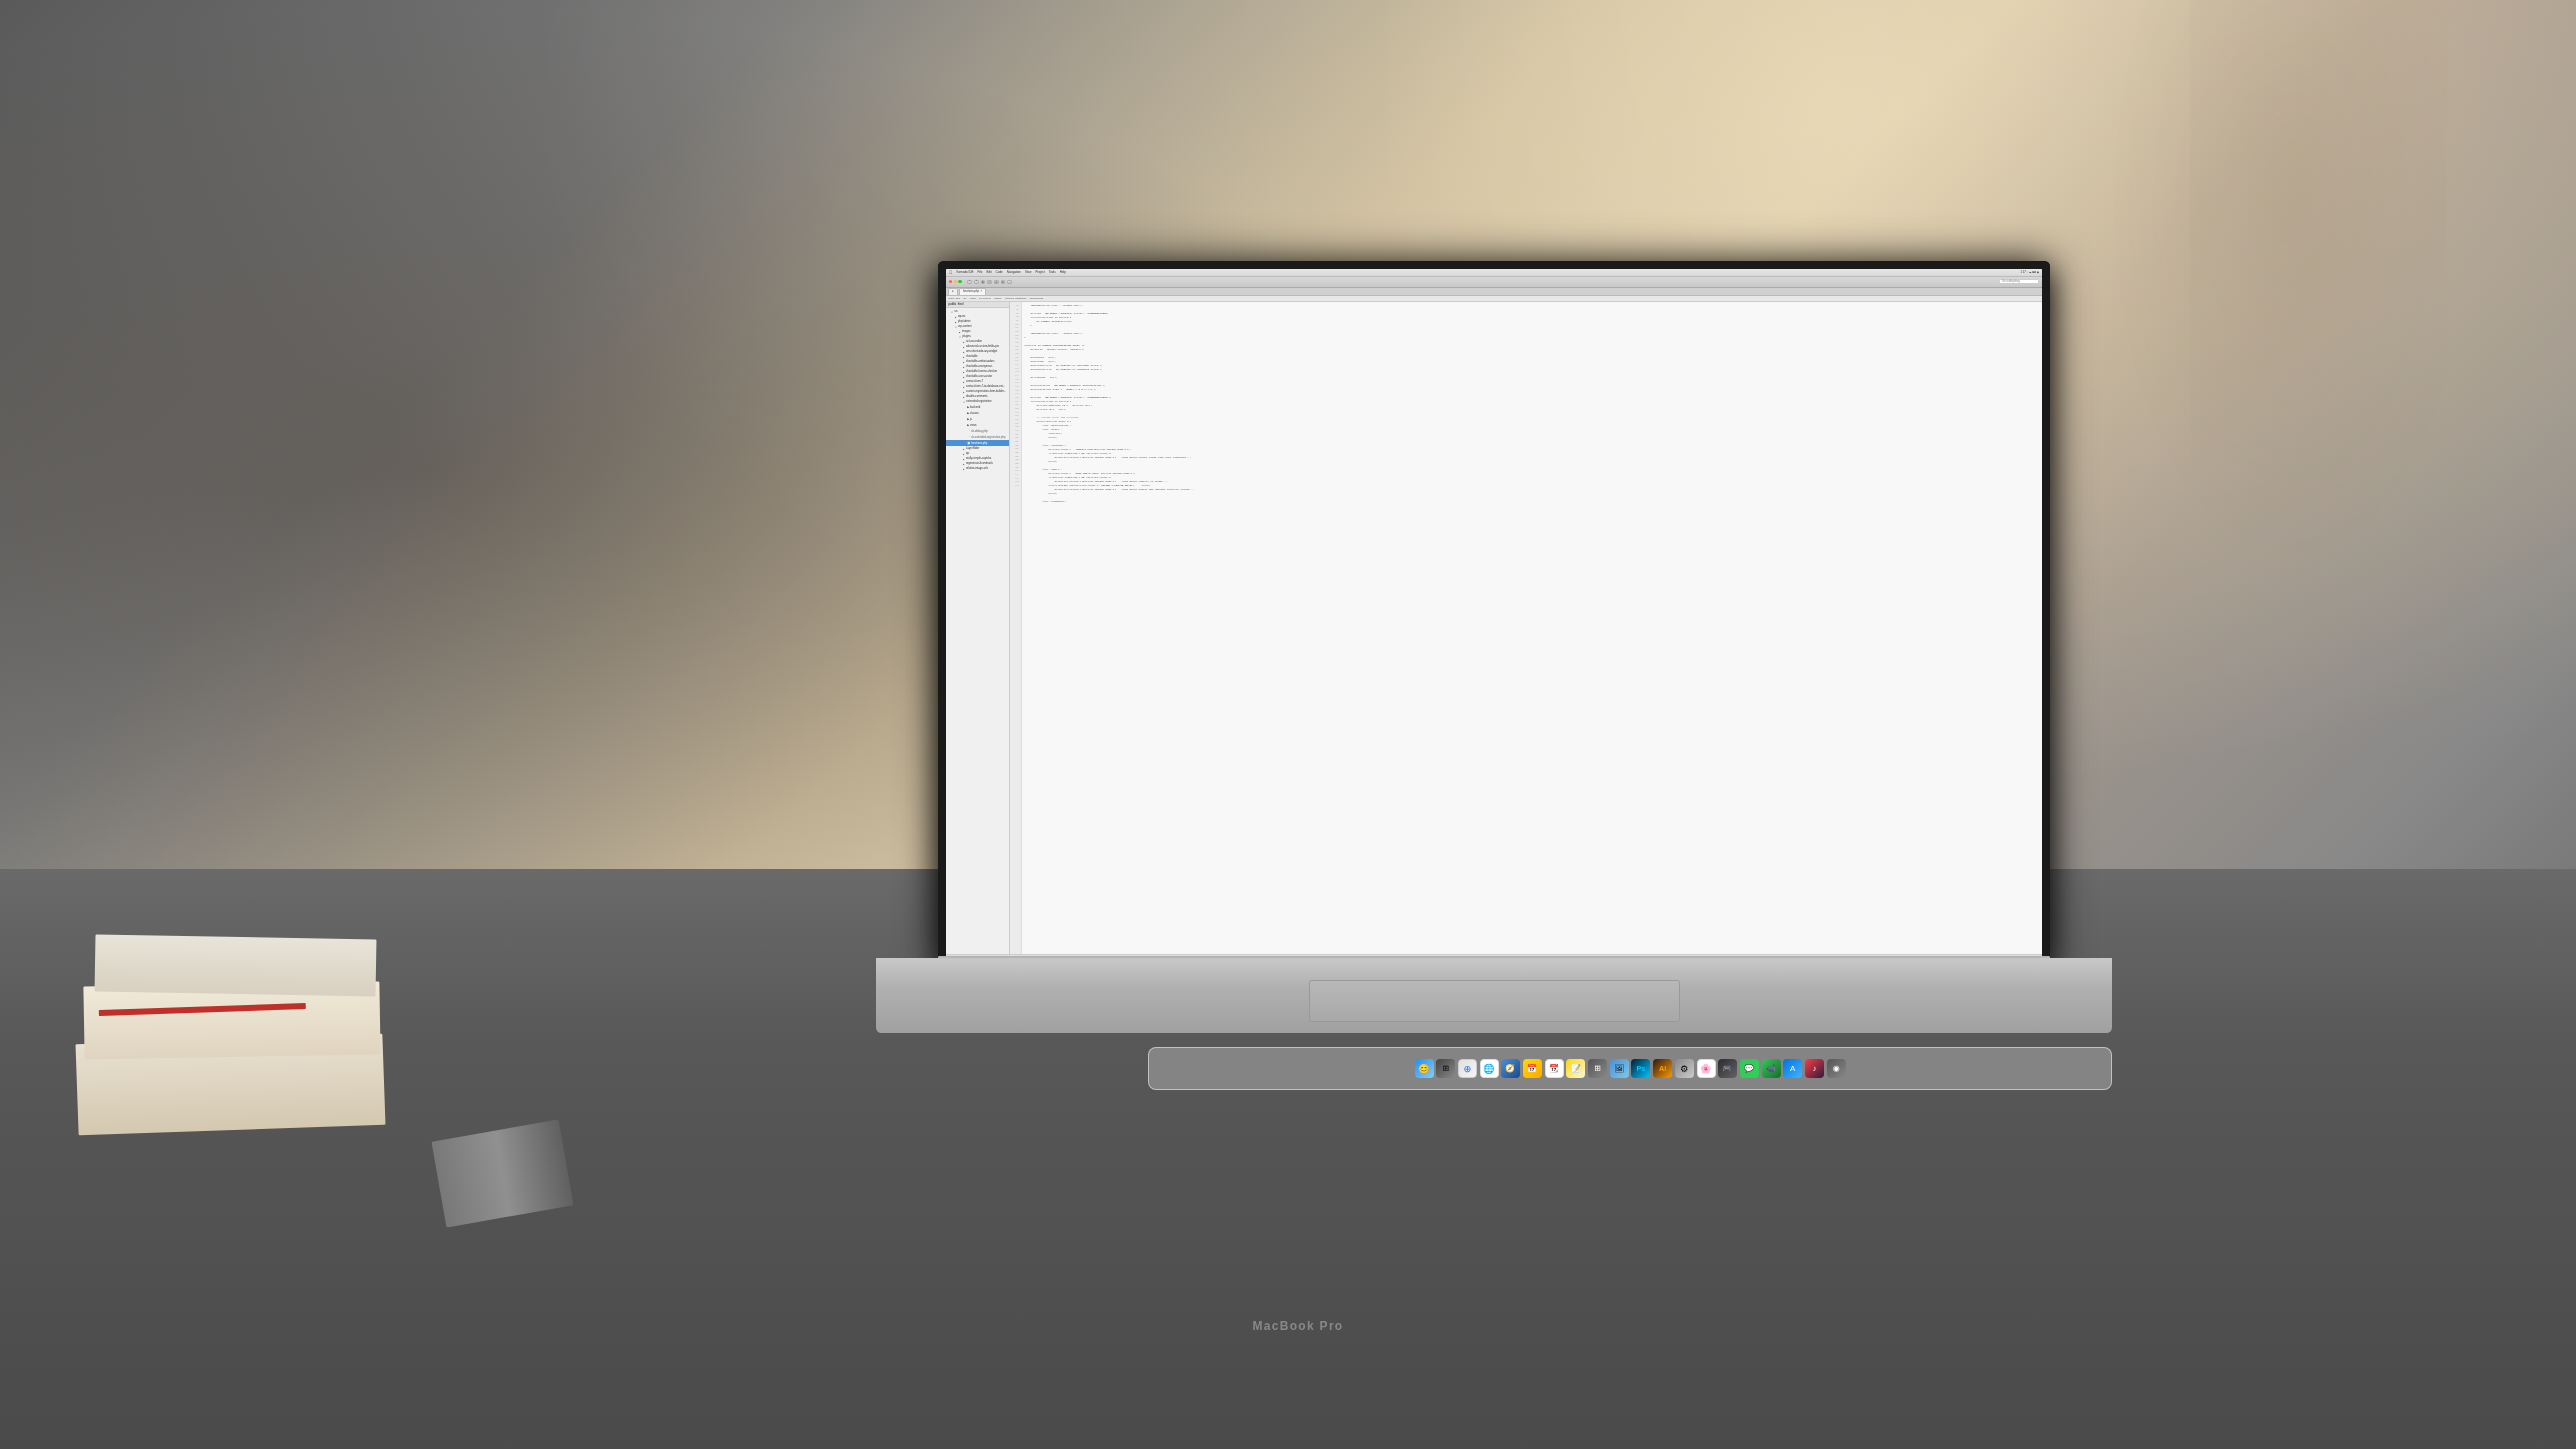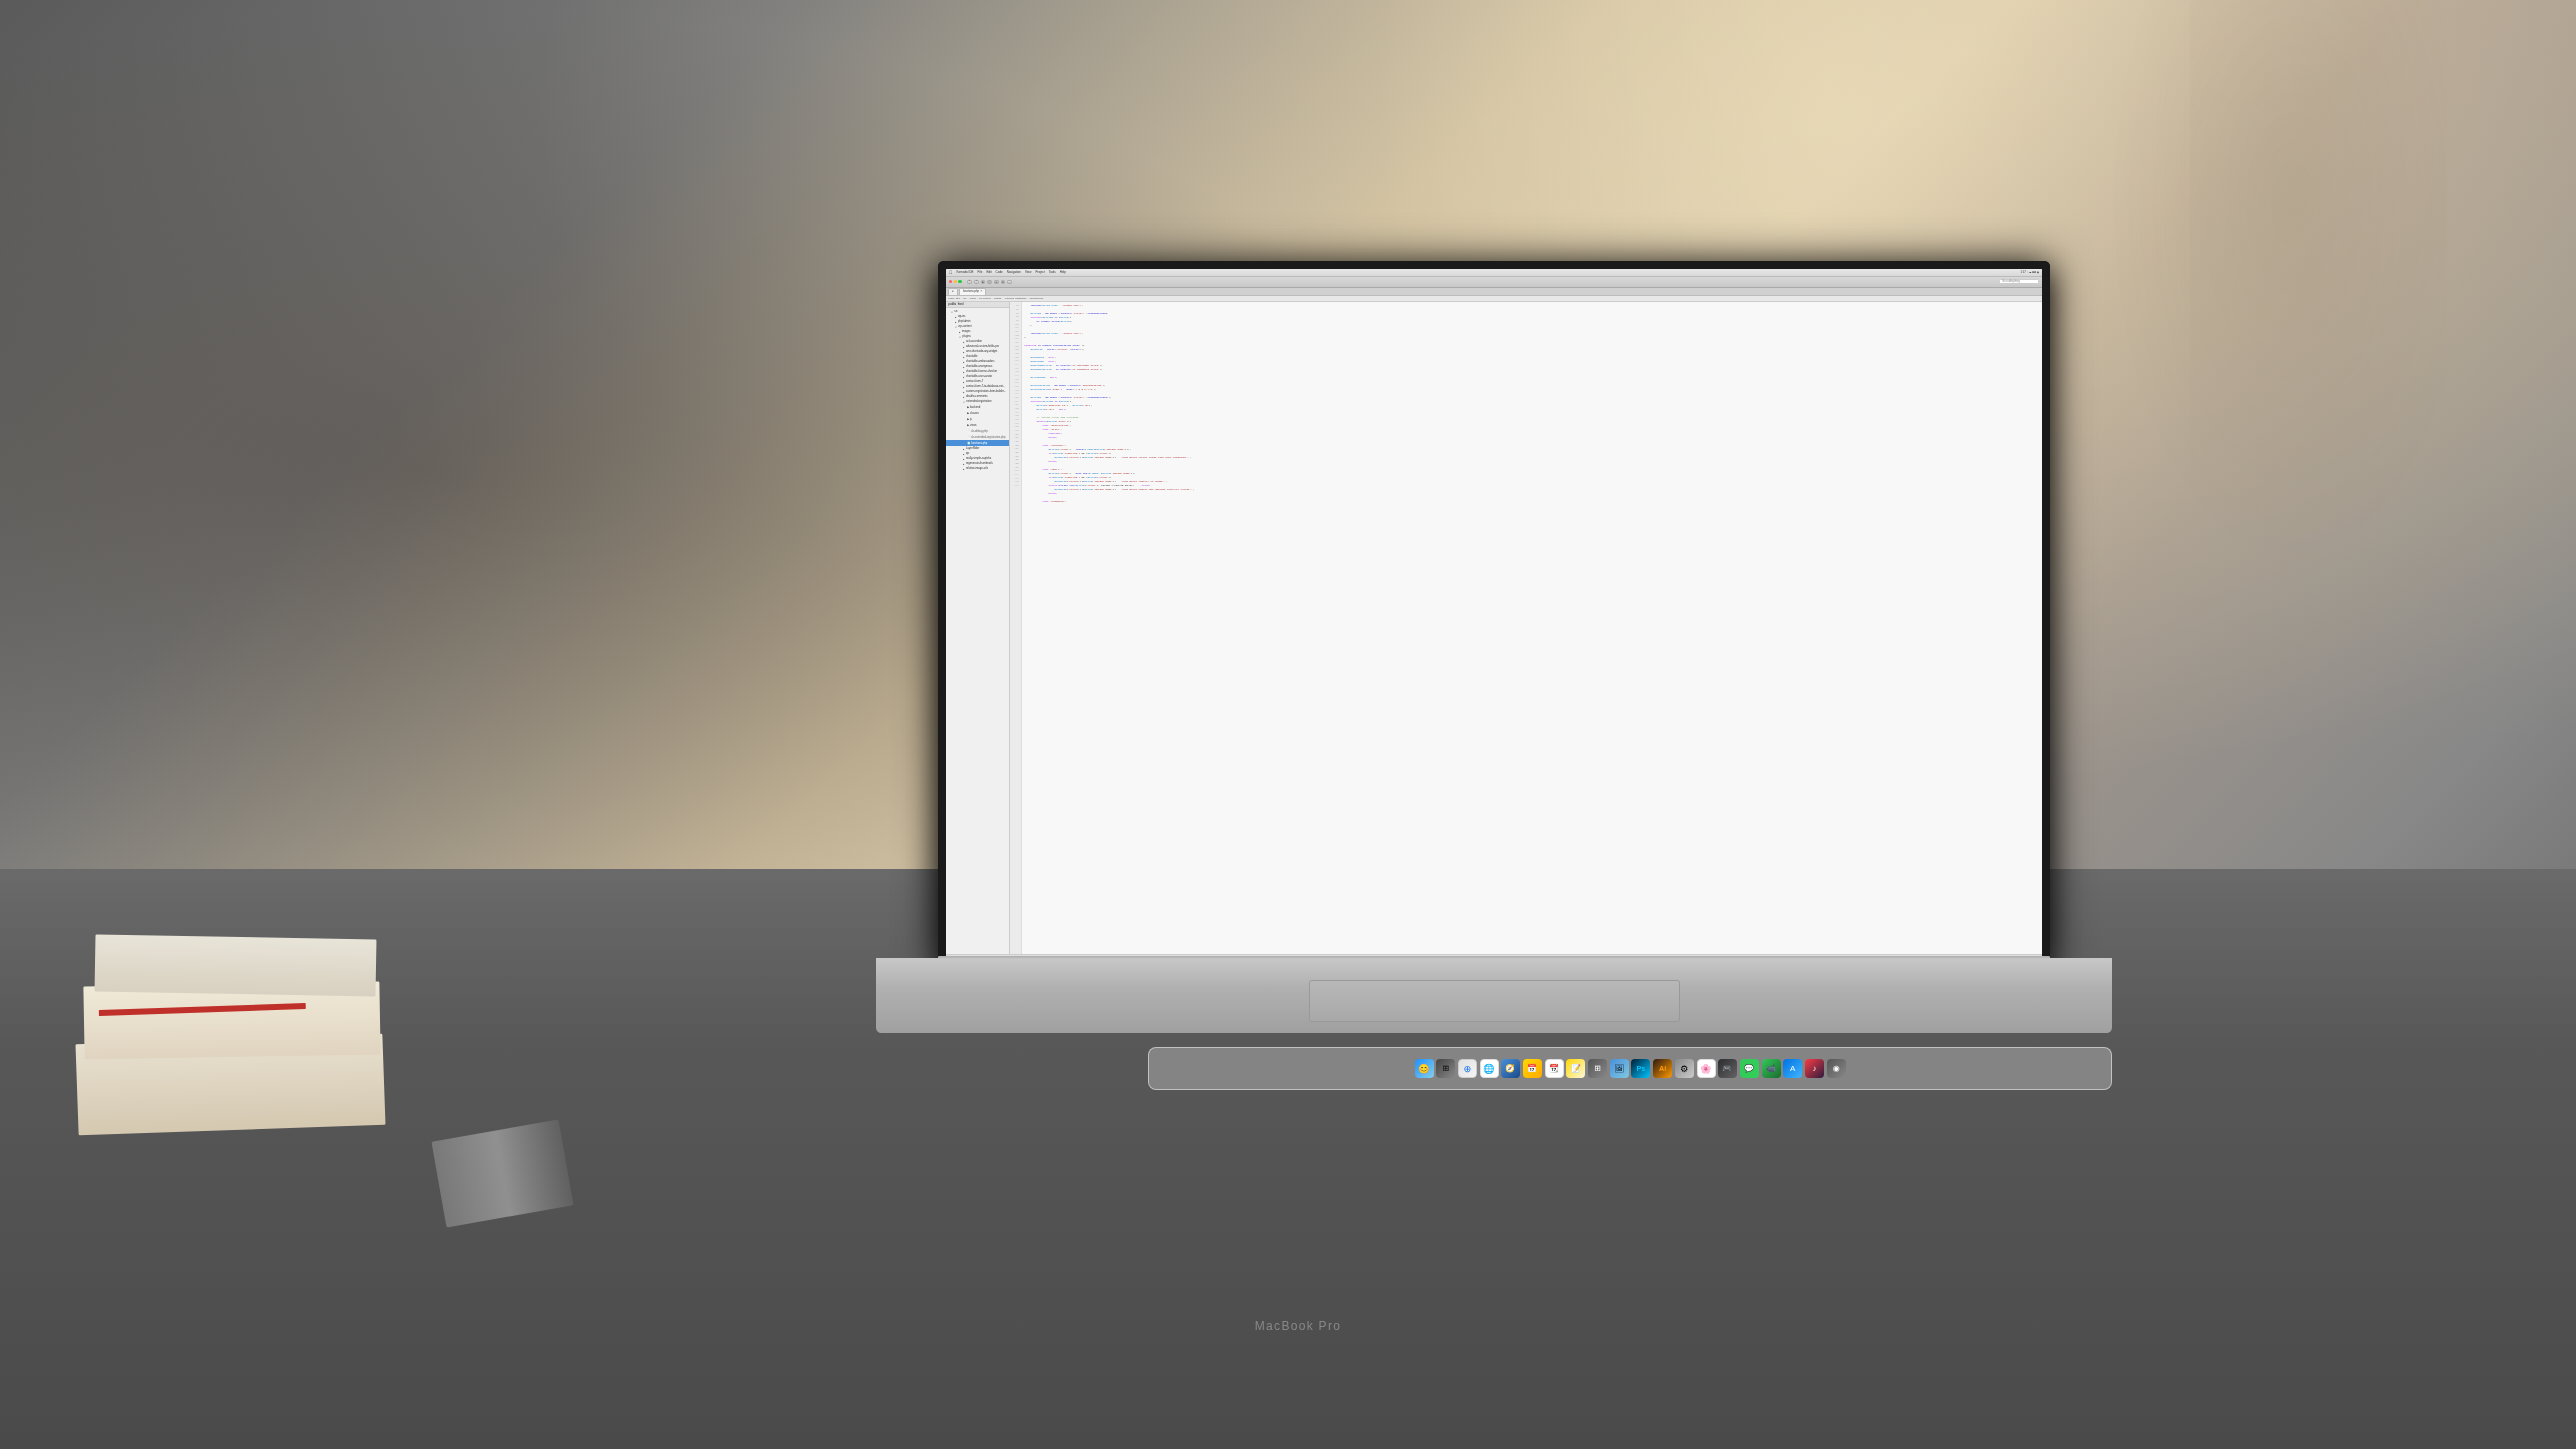--- a/index.html
+++ b/index.html
@@ -482,21 +482,21 @@
     }
 
     
     .macbook-label {
       position: absolute;
       bottom: 8%;
       left: 50%;
       transform: translateX(-50%);
       font-size: 12px;
       color: #888;
-      font-weight: 400;
+      font-weight: 700;
       letter-spacing: 1.3px;
       white-space: nowrap;
       padding-left: 20px;
     }
 
     
     .dock-bar {
       position: absolute;
       bottom: 12%;
       left: 22%;

